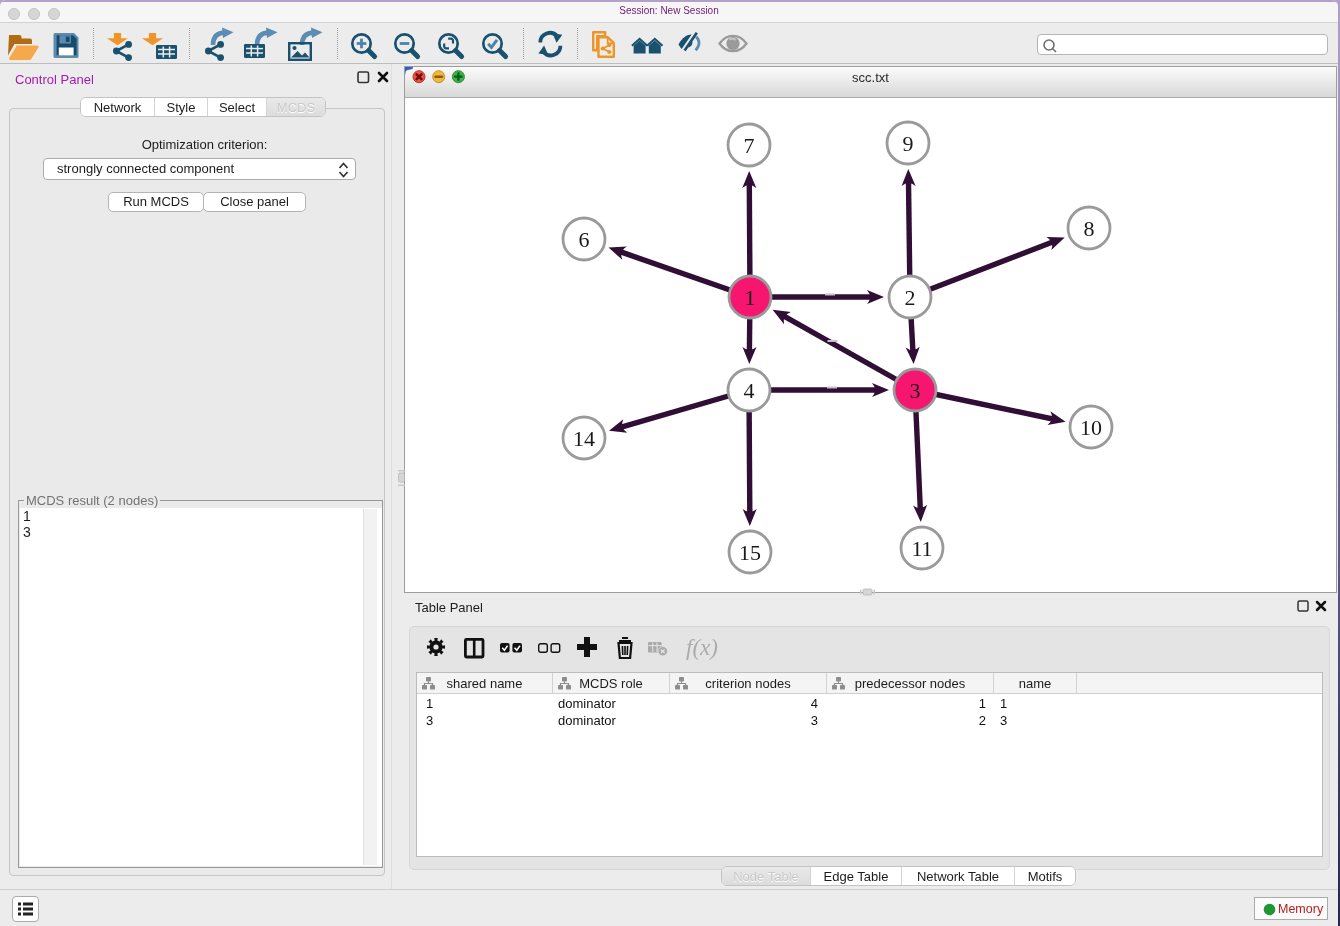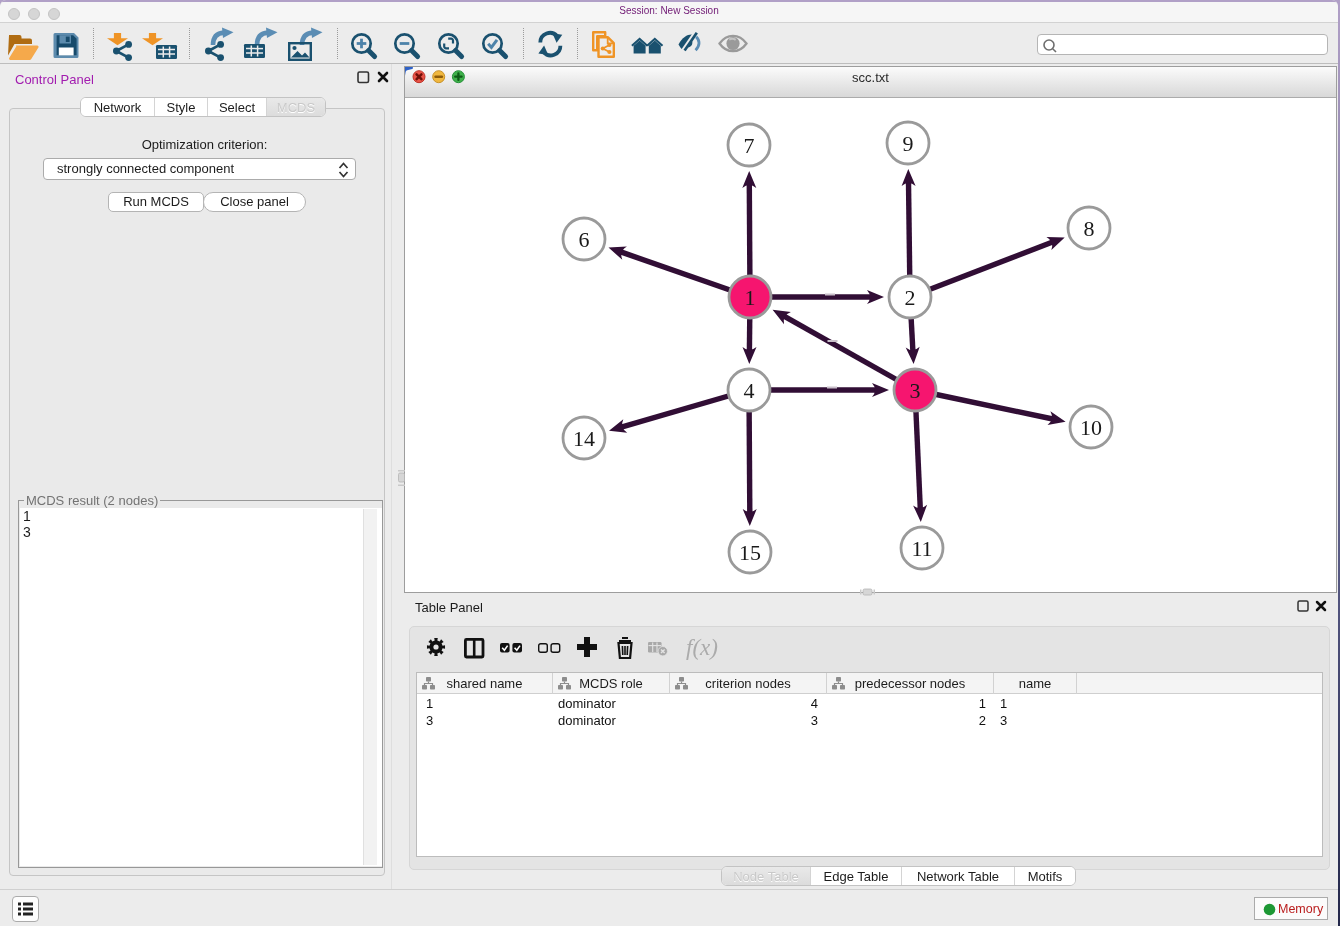--- a/index.html
+++ b/index.html
@@ -225,21 +225,21 @@
     <div class="tab" style="width:53px;">Style</div>
     <div class="tab" style="width:59px;">Select</div>
     <div class="tab sel" style="width:58px;">MCDS</div>
   </div>
   <div id="opt-label">Optimization criterion:</div>
   <div id="combo">strongly connected component<svg class="abs" style="right:6px;top:3px;" width="11" height="16">
         <path d="M1.5,6 L5.5,1.5 L9.5,6" fill="none" stroke="#333" stroke-width="1.7"></path>
         <path d="M1.5,10 L5.5,14.5 L9.5,10" fill="none" stroke="#333" stroke-width="1.7"></path>
       </svg></div>
   <div class="btn" id="btn-run" style="left:94px; top:192px; width:96px;margin-left:14px;">Run MCDS</div>
-  <div class="btn" id="btn-close" style="left:203px; top:192px; width:103px;border-radius:10px;">Close panel</div>
+  <div class="btn" id="btn-close" style="left:203px; top:192px; width:103px;">Close panel</div>
   <div id="fieldset"></div>
   <div id="fieldset-bg"></div>
   <div id="scrolltrack"></div>
   <div id="legend">MCDS result (2 nodes)</div>
   <div id="mcds-lines">1<br>3</div>
 
   <div id="netwin">
     <div id="nettitle">
       <svg width="80" height="20" style="position:absolute;left:0;top:0;">
         <circle cx="14" cy="9.7" r="6" fill="#ea5347" stroke="#bd3328" stroke-width="1"></circle>

